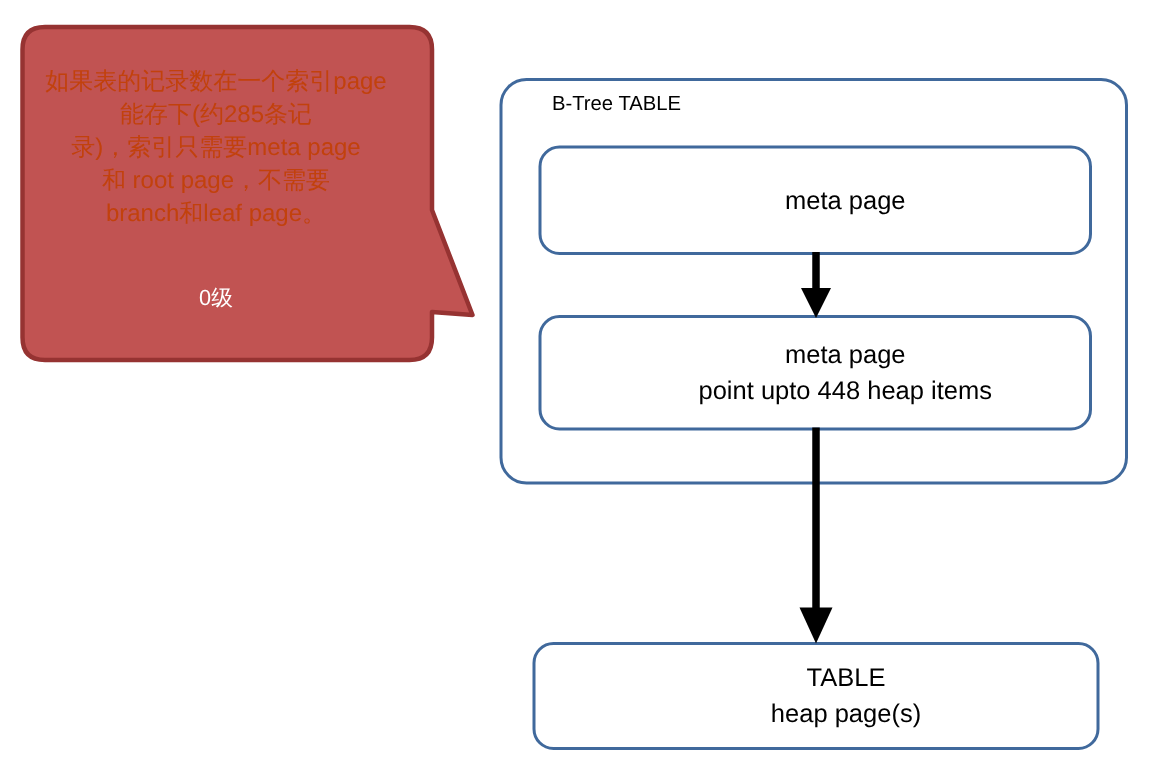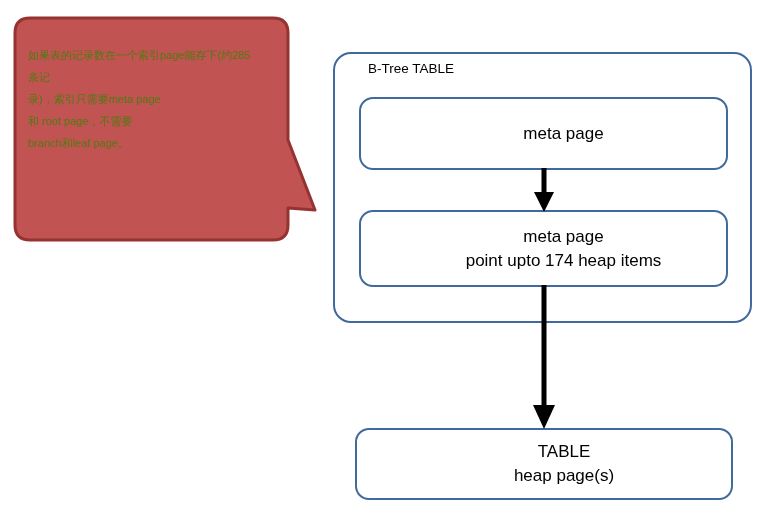--- a/index.html
+++ b/index.html
@@ -30,26 +30,27 @@
   .callout-svg {
     position: absolute;
     left: 0;
     top: 0;
   }
   .callout-text {
     position: absolute;
     left: 28px;
     top: 34px;
     width: 232px;
-    color: #4d7c0f;
-    font-size: 11px;
+    color: #c2410c;
+    font-size: 16px;
     line-height: 22px;
     letter-spacing: 0px;
     white-space: pre-wrap;
     word-break: break-word;
+    text-align: center;
   }
   .callout-level {
     position: absolute;
     left: 28px;
     top: 178px;
     width: 232px;
     text-align: center;
     color: #ffffff;
     font-size: 14.5px;
     line-height: 22px;
@@ -139,35 +140,36 @@
                Q 288 230 273 230
                L 30 230
                Q 15 230 15 215
                L 15 23
                Q 15 8 30 8 Z" fill="#c15352" stroke="#963332" stroke-width="3" stroke-linejoin="round"></path>
     </svg>
     <div class="callout-text">如果表的记录数在一个索引page能存下(约285条记
 录)，索引只需要meta page
 和 root page，不需要
 branch和leaf page。</div>
+    <div class="callout-level">0级</div>
   </div>
 
   <div class="rbox outer-index"></div>
   <div class="index-label">B-Tree TABLE</div>
 
   <div class="rbox box-meta">
     <div class="box-text">
       <span class="ln">meta page</span>
     </div>
   </div>
 
   <div class="rbox box-root">
     <div class="box-text">
       <span class="ln">meta page</span>
-      <span class="ln">point upto 174 heap items</span>
+      <span class="ln">point upto 448 heap items</span>
     </div>
   </div>
 
   <div class="rbox box-table">
     <div class="box-text">
       <span class="ln">TABLE</span>
       <span class="ln">heap page(s)</span>
     </div>
   </div>
 

